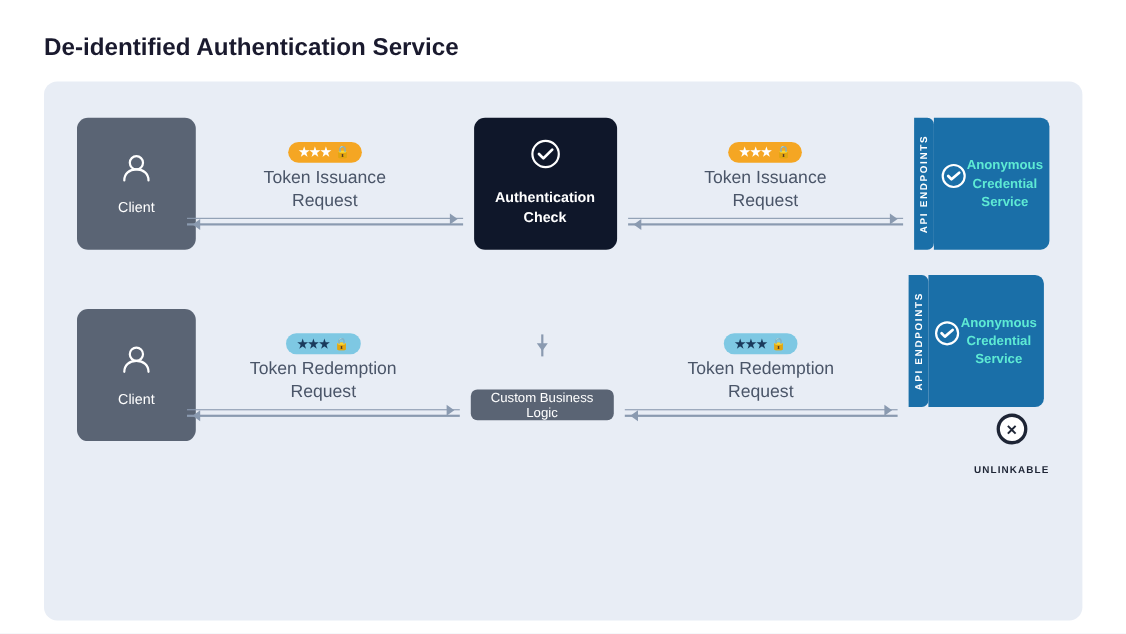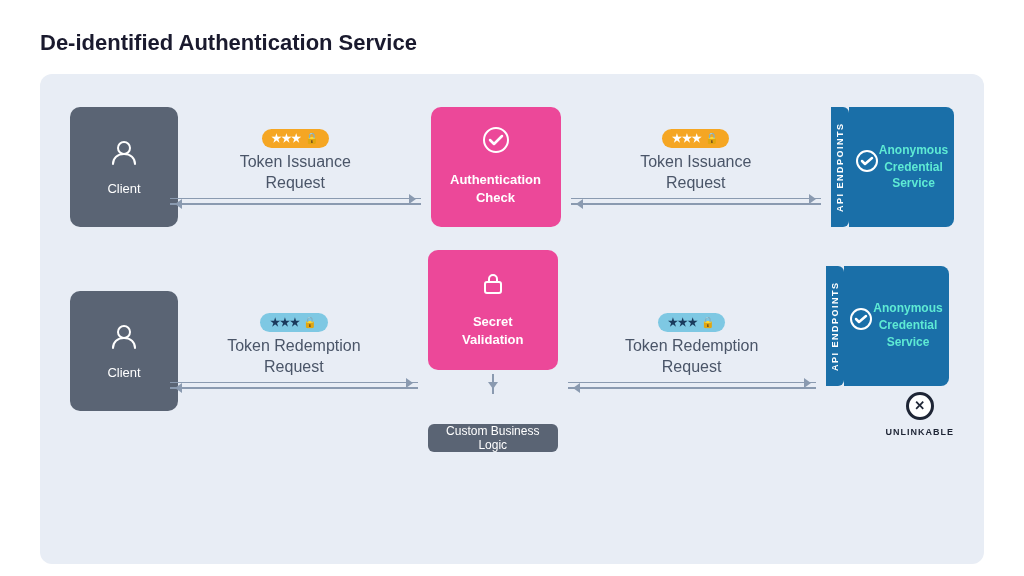--- a/index.html
+++ b/index.html
@@ -102,21 +102,21 @@
       position: absolute;
       left: 0;
       top: -4px;
       border: 5px solid transparent;
       border-right: 7px solid #8a9ab0;
     }
     
     .center-box {
       width: 130px;
       height: 120px;
-      background: #ec4899;
+      background: #0f172a;
       border-radius: 10px;
       display: flex;
       flex-direction: column;
       align-items: center;
       justify-content: center;
       color: #fff;
       font-size: 13px;
       font-weight: 600;
       text-align: center;
       flex-shrink: 0;
@@ -185,21 +185,21 @@
       font-size: 13px;
       color: #1e2535;
       font-weight: bold;
     }
     .unlinkable-text {
       font-size: 9px;
       font-weight: 800;
       color: #1e2535;
       letter-spacing: 1px;
       text-transform: uppercase;
-      margin-top: 7px;
+      margin-top: 18px;
     }
     
     .down-arrow-container {
       display: flex;
       flex-direction: column;
       align-items: center;
       margin-top: 4px;
     }
     .down-arrow-line {
       width: 1.5px;
@@ -357,29 +357,20 @@
         <div class="arrow-right">
           <div class="arrow-line"></div>
         </div>
         <div class="arrow-left">
           <div class="arrow-line"></div>
         </div>
       </div>
     </div>
 
     <div class="bottom-center-area">
-      <div class="center-box">
-        <div class="center-icon">
-          <svg width="26" height="26" viewBox="0 0 26 26" fill="none">
-            <rect x="5" y="12" width="16" height="11" rx="2" stroke="white" stroke-width="2" fill="none"></rect>
-            <path d="M9 12V9a4 4 0 0 1 8 0v3" stroke="white" stroke-width="2" fill="none" stroke-linecap="round"></path>
-          </svg>
-        </div>
-        <div>Secret<br>Validation</div>
-      </div>
       <div class="down-arrow-container">
         <div class="down-arrow-line"></div>
       </div>
       <div class="custom-logic-box">Custom Business Logic</div>
     </div>
 
     <div class="badge-arrow-group">
       <div class="token-badge blue">
         <span>★★★</span>
         <span>🔒</span>

